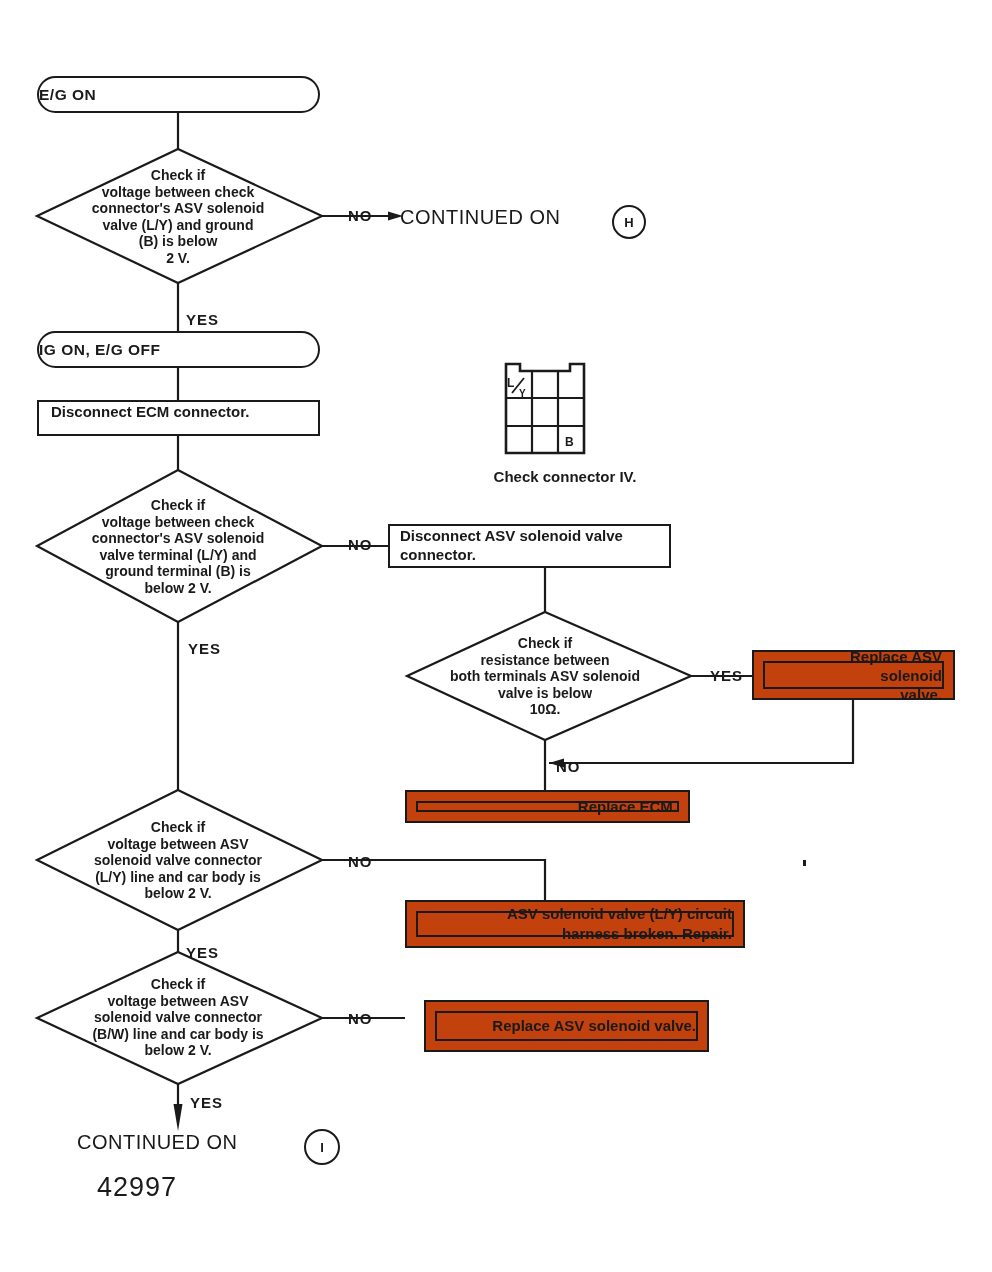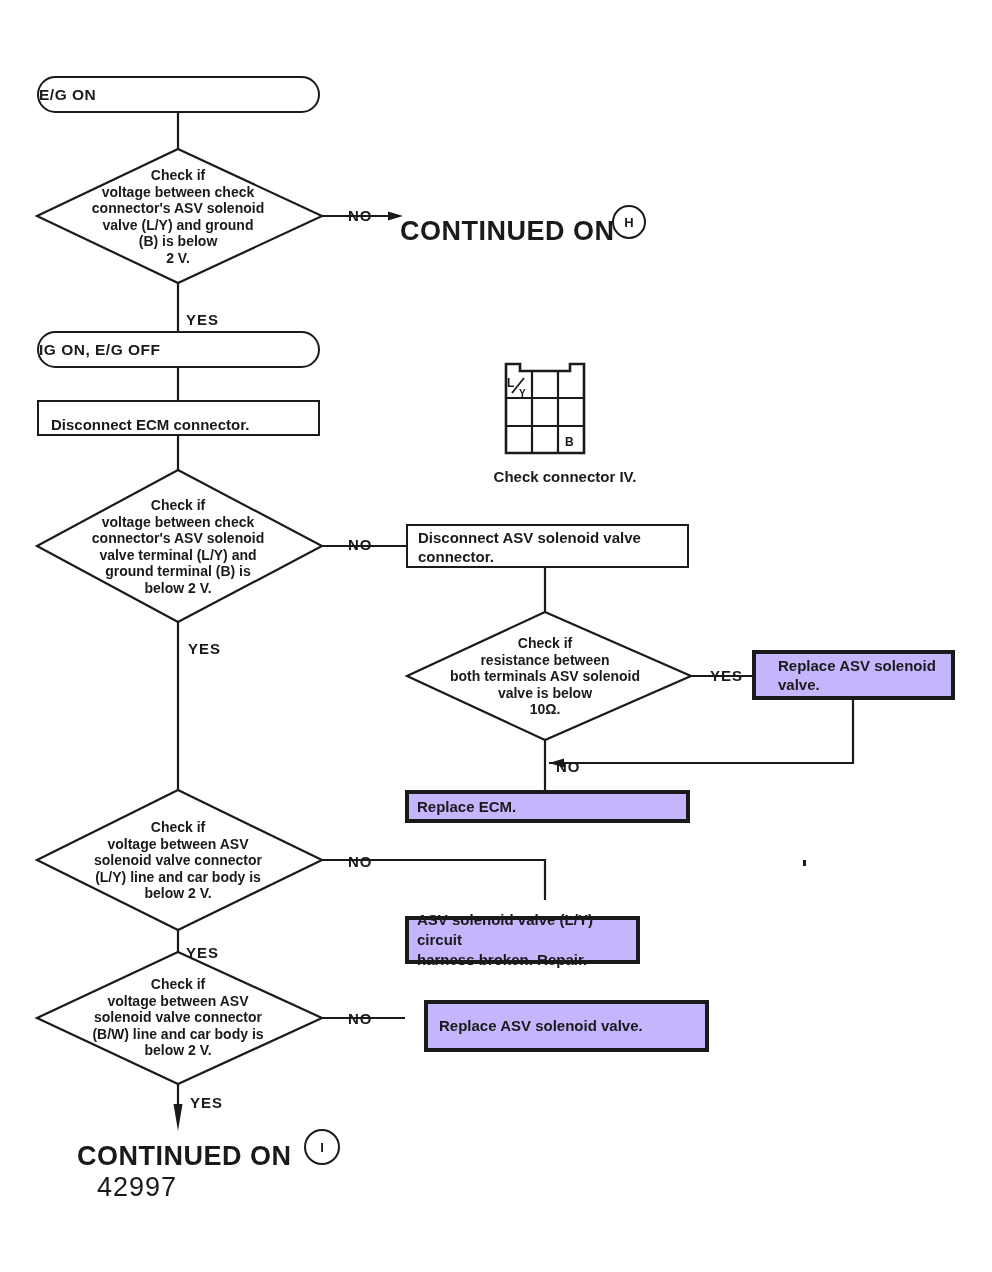--- a/index.html
+++ b/index.html
@@ -10,35 +10,35 @@
   }
   .abs{position:absolute;box-sizing:border-box;}
   svg{position:absolute;left:0;top:0;}
   .terminal{
     border:2.5px solid #1a1a1a;border-radius:19px;background:#fff;
     display:flex;align-items:center;justify-content:flex-start;
     font-size:15.5px;font-weight:bold;letter-spacing:.5px;
   }
   .pbox{
     border:2.5px solid #1a1a1a;background:#fff;
-    display:flex;flex-direction:column;justify-content:flex-end;
+    display:flex;flex-direction:column;justify-content:flex-start;
     font-size:15px;font-weight:bold;line-height:19px;
   }
-  .dbl{border:2px solid #1a1a1a;background:#c4b5fd;padding:0;}
+  .dbl{border:2px solid #1a1a1a;background:#c2410c;padding:9px;text-align:right;}
   .dbl-in{
     border:2.5px solid #1a1a1a;width:100%;height:100%;box-sizing:border-box;
     display:flex;flex-direction:column;justify-content:center;
     font-size:15px;font-weight:bold;line-height:20px;
   }
   .dtext{
     display:flex;flex-direction:column;align-items:center;text-align:right;
     font-size:14px;line-height:16.5px;font-weight:bold;
   }
   .lbl{font-size:15px;font-weight:bold;letter-spacing:1px;margin-top:17px;}
-  .cont{font-size:27px;font-weight:bold;letter-spacing:.5px;white-space:nowrap;margin-top:10px;}
+  .cont{font-size:20px;font-weight:normal;letter-spacing:.5px;white-space:nowrap;}
   .fignum{font-size:27px;letter-spacing:1px;margin-left:40px;}
   .cap{font-size:15px;font-weight:bold;text-align:center;}
 </style>
 </head>
 <body>
 
 <div class="page">
 
   <svg width="992" height="1272" viewBox="0 0 992 1272">
     <g stroke="#1a1a1a" stroke-width="2.2" fill="none">
@@ -121,21 +121,21 @@
     <span>Check if</span>
     <span>voltage between check</span>
     <span>connector's ASV solenoid</span>
     <span>valve terminal (L/Y) and</span>
     <span>ground terminal (B) is</span>
     <span>below 2 V.</span>
   </div>
   <div class="abs lbl" style="left:348px;top:519px;">NO</div>
   <div class="abs lbl" style="left:188px;top:623px;">YES</div>
 
-  <div class="abs pbox" style="left:406px;top:524px;width:283px;height:44px;padding-left:10px;">
+  <div class="abs pbox" style="left:388px;top:524px;width:283px;height:44px;padding-left:10px;">
     <span>Disconnect ASV solenoid valve</span>
     <span>connector.</span>
   </div>
 
   <div class="abs cap" style="left:465px;top:468px;width:200px;">Check connector IV.</div>
 
   <div class="abs dtext" style="left:415px;top:635px;width:260px;">
     <span>Check if</span>
     <span>resistance between</span>
     <span>both terminals ASV solenoid</span>
@@ -161,21 +161,21 @@
   <div class="abs dtext" style="left:56px;top:819px;width:244px;">
     <span>Check if</span>
     <span>voltage between ASV</span>
     <span>solenoid valve connector</span>
     <span>(L/Y) line and car body is</span>
     <span>below 2 V.</span>
   </div>
   <div class="abs lbl" style="left:348px;top:836px;">NO</div>
   <div class="abs lbl" style="left:186px;top:927px;">YES</div>
 
-  <div class="abs dbl" style="left:405px;top:900px;width:235px;height:48px;margin-top:16px;">
+  <div class="abs dbl" style="left:405px;top:900px;width:340px;height:48px;">
     <div class="dbl-in" style="padding-left:8px;">
       <span>ASV solenoid valve (L/Y) circuit</span>
       <span>harness broken.  Repair.</span>
     </div>
   </div>
 
   <div class="abs dtext" style="left:56px;top:976px;width:244px;">
     <span>Check if</span>
     <span>voltage between ASV</span>
     <span>solenoid valve connector</span>

